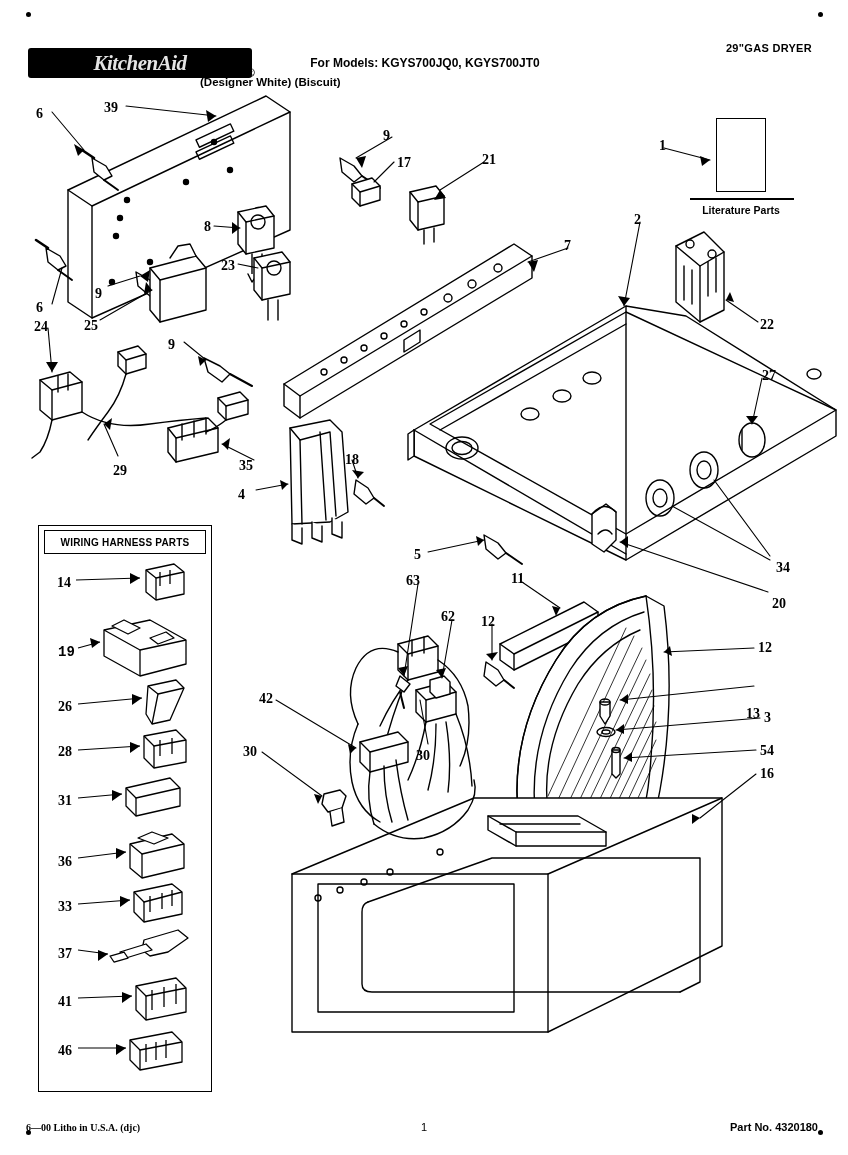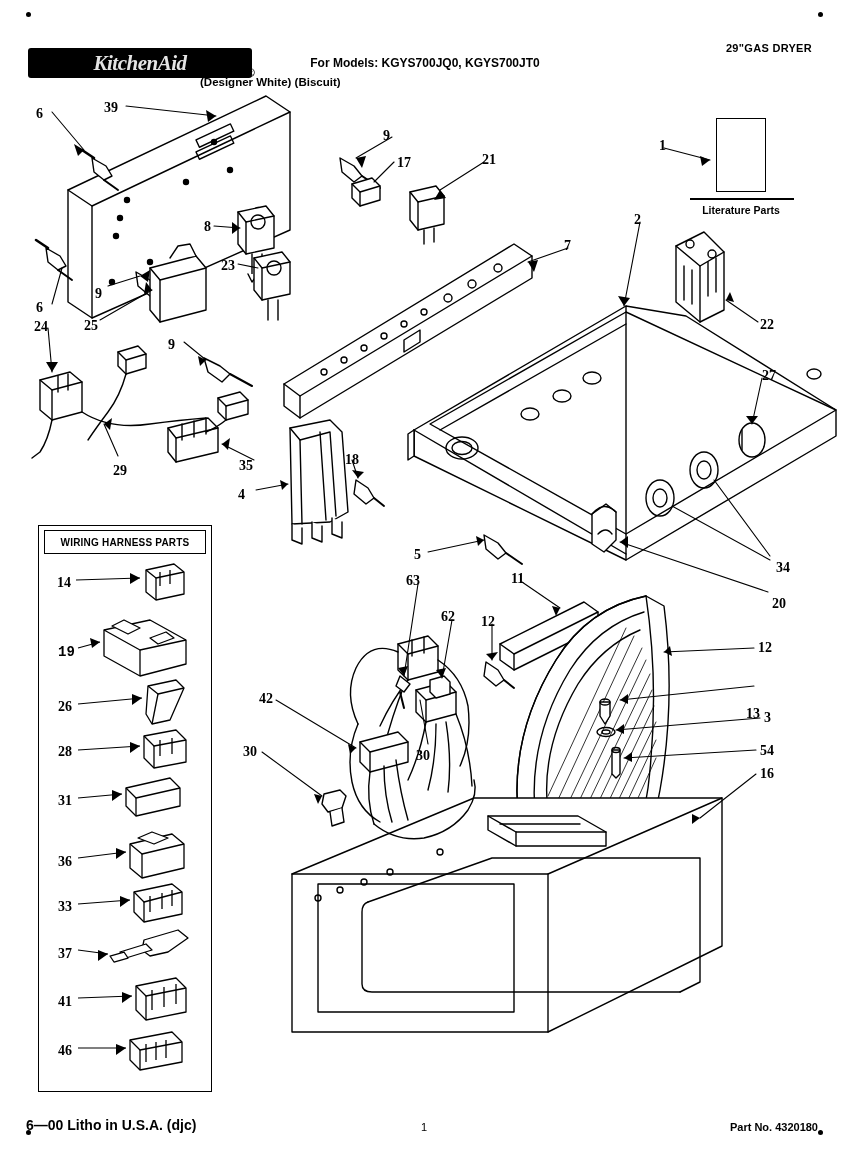--- a/index.html
+++ b/index.html
@@ -70,22 +70,23 @@
     top: 42px;
     font-size: 11px;
     font-weight: bold;
     letter-spacing: 0.3px;
   }
 
   
   .footer-left {
     left: 26px;
     bottom: 22px;
-    font-size: 14px;
-    font-weight: bold;
+    font-size: 10px;
+    font-weight: bold;
+    font-family: Liberation Serif, serif;
   }
   .footer-center {
     left: 0;
     bottom: 22px;
     width: 848px;
     text-align: center;
     font-size: 11px;
   }
   .footer-right {
     right: 30px;

